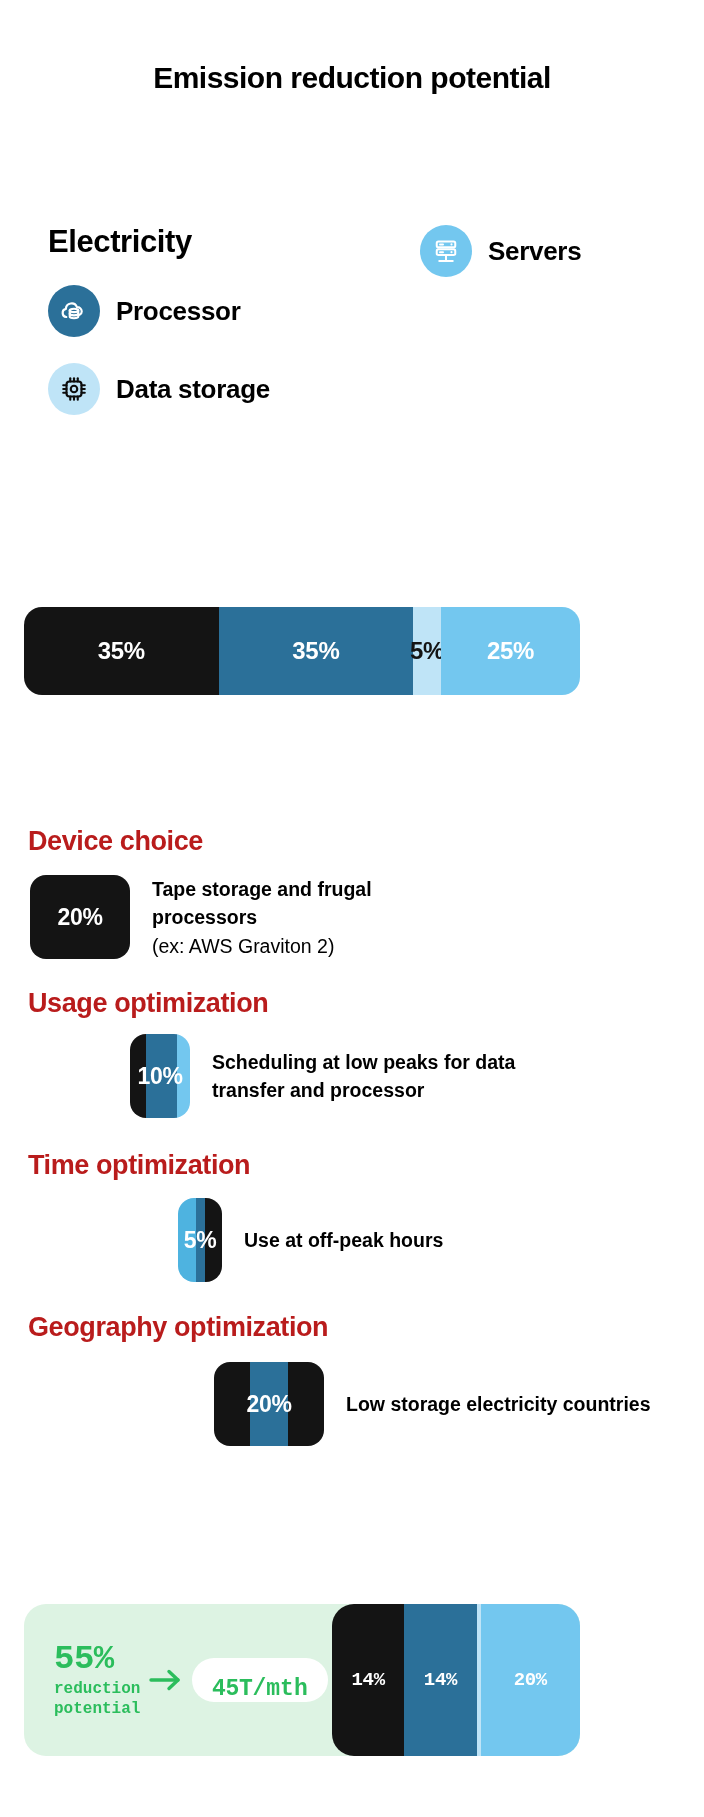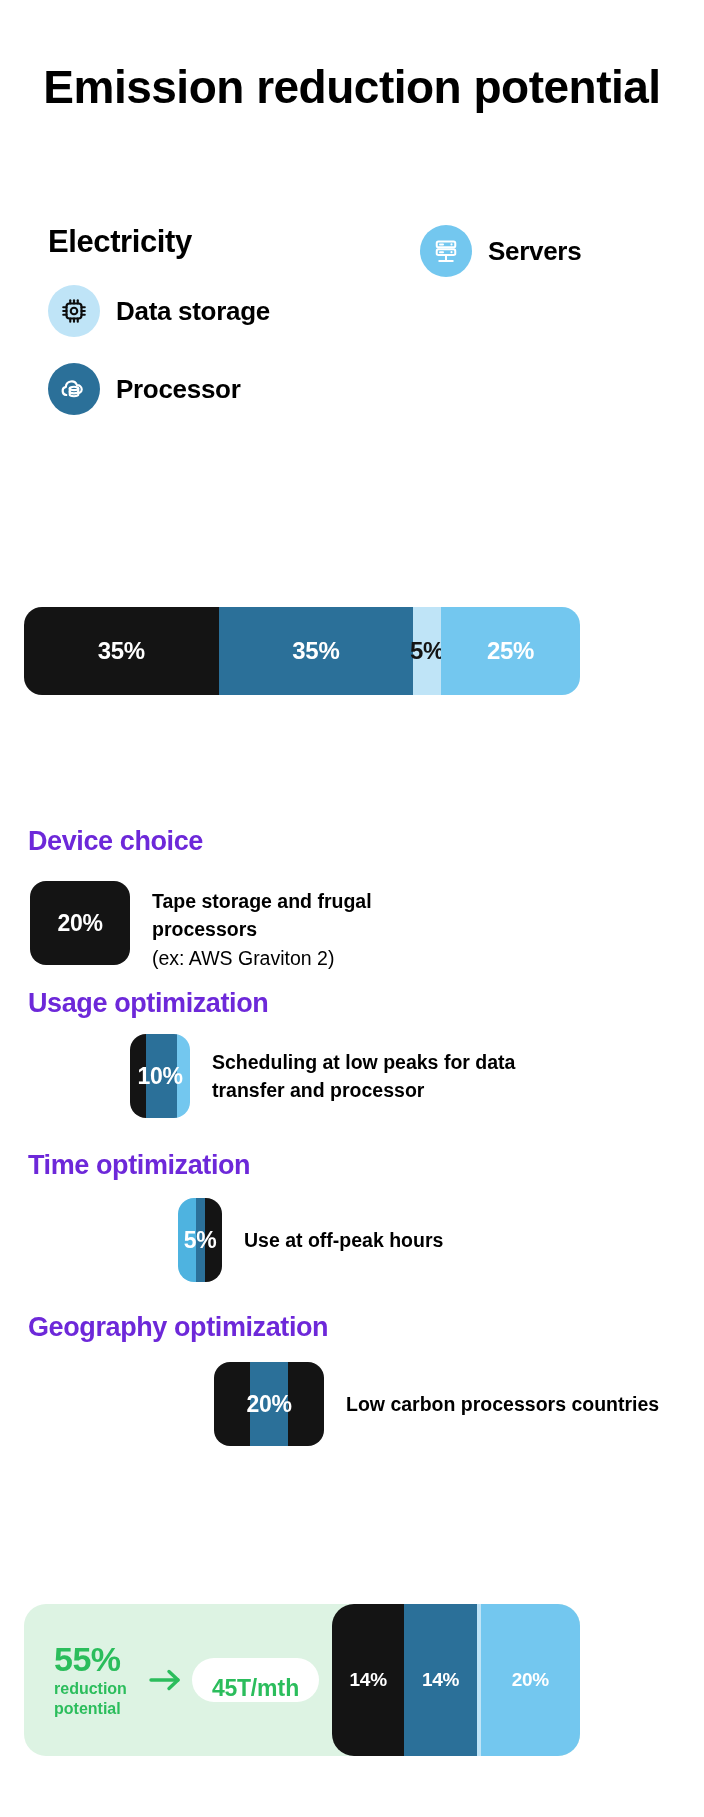--- a/index.html
+++ b/index.html
@@ -18,21 +18,21 @@
     overflow: hidden;
   }
 
   
   .title {
     position: absolute;
     top: 60px;
     left: 0;
     width: 704px;
     text-align: center;
-    font-size: 46px;
+    font-size: 30px;
     font-weight: bold;
     line-height: 1.18;
     letter-spacing: -0.5px;
     color: #000000;
   }
 
   
   .legend {
     position: absolute;
     top: 224px;
@@ -125,21 +125,21 @@
     height: 100%;
   }
 
   
   .section-title {
     position: absolute;
     left: 28px;
     font-size: 27px;
     font-weight: bold;
     letter-spacing: -0.4px;
-    color: #6d28d9;
+    color: #b91c1c;
   }
   .section-row {
     position: absolute;
     display: flex;
     align-items: center;
   }
   .chip {
     display: flex;
     position: relative;
     border-radius: 16px;
@@ -171,20 +171,21 @@
   .summary {
     position: absolute;
     top: 1604px;
     left: 24px;
     width: 556px;
     height: 152px;
     background: #ddf3e3;
     border-radius: 22px;
     display: flex;
     align-items: center;
+    font-family: Liberation Mono, monospace;
   }
   .summary-left {
     width: 120px;
     padding-left: 30px;
     color: #2bbd5c;
   }
   .summary-pct {
     font-size: 34px;
     font-weight: bold;
     line-height: 1.0;
@@ -249,20 +250,32 @@
 
 <div class="page">
 
   <div class="title">Emission reduction potential</div>
 
   <div class="legend">
 
     <div class="legend-col left">
       <div class="legend-head">Electricity</div>
 
+
+      <div class="legend-row">
+        <div class="legend-badge steel">
+          <svg width="32" height="32" viewBox="0 0 24 24" fill="none" stroke="#ffffff" stroke-width="1.6" stroke-linecap="round" stroke-linejoin="round">
+            <path d="M6.2 16.5a3.1 3.1 0 0 1-.3-6.1 4.3 4.3 0 0 1 8.3-1.3 3.3 3.3 0 0 1 3.6 3.2 2.9 2.9 0 0 1-1.6 2.6"></path>
+            <ellipse cx="12" cy="11.6" rx="3.2" ry="1.25"></ellipse>
+            <path d="M8.8 11.6v4.6c0 .7 1.43 1.25 3.2 1.25s3.2-.55 3.2-1.25v-4.6"></path>
+            <path d="M8.8 14c0 .7 1.43 1.25 3.2 1.25s3.2-.55 3.2-1.25"></path>
+          </svg>
+        </div>
+        <div class="legend-label">Processor</div>
+      </div>
 
       <div class="legend-row">
         <div class="legend-badge pale">
           <svg width="30" height="30" viewBox="0 0 24 24" fill="none" stroke="#0d0d0d" stroke-width="1.7" stroke-linecap="round">
             <rect x="6" y="6" width="12" height="12" rx="2.4"></rect>
             <circle cx="12" cy="12" r="2.6"></circle>
             <line x1="9" y1="3.4" x2="9" y2="6"></line>
             <line x1="12" y1="3.4" x2="12" y2="6"></line>
             <line x1="15" y1="3.4" x2="15" y2="6"></line>
             <line x1="9" y1="18" x2="9" y2="20.6"></line>
@@ -271,32 +284,20 @@
             <line x1="3.4" y1="9" x2="6" y2="9"></line>
             <line x1="3.4" y1="12" x2="6" y2="12"></line>
             <line x1="3.4" y1="15" x2="6" y2="15"></line>
             <line x1="18" y1="9" x2="20.6" y2="9"></line>
             <line x1="18" y1="12" x2="20.6" y2="12"></line>
             <line x1="18" y1="15" x2="20.6" y2="15"></line>
           </svg>
         </div>
         <div class="legend-label">Data storage</div>
       </div>
-
-      <div class="legend-row">
-        <div class="legend-badge steel">
-          <svg width="32" height="32" viewBox="0 0 24 24" fill="none" stroke="#ffffff" stroke-width="1.6" stroke-linecap="round" stroke-linejoin="round">
-            <path d="M6.2 16.5a3.1 3.1 0 0 1-.3-6.1 4.3 4.3 0 0 1 8.3-1.3 3.3 3.3 0 0 1 3.6 3.2 2.9 2.9 0 0 1-1.6 2.6"></path>
-            <ellipse cx="12" cy="11.6" rx="3.2" ry="1.25"></ellipse>
-            <path d="M8.8 11.6v4.6c0 .7 1.43 1.25 3.2 1.25s3.2-.55 3.2-1.25v-4.6"></path>
-            <path d="M8.8 14c0 .7 1.43 1.25 3.2 1.25s3.2-.55 3.2-1.25"></path>
-          </svg>
-        </div>
-        <div class="legend-label">Processor</div>
-      </div>
     </div>
 
     <div class="legend-col right">
 
       <div class="legend-row">
         <div class="legend-badge sky">
           <svg width="30" height="30" viewBox="0 0 24 24" fill="none" stroke="#ffffff" stroke-width="1.6" stroke-linecap="round">
             <rect x="4.6" y="4.4" width="14.8" height="4.6" rx="1.3"></rect>
             <rect x="4.6" y="10.6" width="14.8" height="4.6" rx="1.3"></rect>
             <line x1="7.2" y1="6.7" x2="9.6" y2="6.7"></line>
@@ -326,21 +327,21 @@
       <div class="stacked-seg" style="width: 25%; background: rgb(115, 199, 239); color: rgb(255, 255, 255);">25%</div>
     </div>
 
   <div id="sections-root">
       <div class="section-title" style="top: 826px;">Device choice</div>
       <div class="section-row" style="top: 875px; left: 30px;">
         <div class="chip" style="width: 100px; height: 84px;">
           <div class="chip-stripe" style="width: 100%; background: rgb(20, 20, 20);"></div>
           <div class="chip-label">20%</div>
         </div>
-        <div class="chip-desc" style="max-width: 330px; margin-top: 12px;">
+        <div class="chip-desc" style="max-width: 330px;">
           <div class="strong">Tape storage and frugal processors</div>
           <div class="light">(ex: AWS Graviton 2)</div>
         </div>
       </div>
       <div class="section-title" style="top: 988px;">Usage optimization</div>
       <div class="section-row" style="top: 1034px; left: 130px;">
         <div class="chip" style="width: 60px; height: 84px;">
           <div class="chip-stripe" style="width: 26%; background: rgb(20, 20, 20);"></div>
           <div class="chip-stripe" style="width: 52%; background: rgb(43, 112, 153);"></div>
           <div class="chip-stripe" style="width: 22%; background: rgb(115, 199, 239);"></div>
@@ -364,21 +365,21 @@
       </div>
       <div class="section-title" style="top: 1312px;">Geography optimization</div>
       <div class="section-row" style="top: 1362px; left: 214px;">
         <div class="chip" style="width: 110px; height: 84px;">
           <div class="chip-stripe" style="width: 33%; background: rgb(20, 20, 20);"></div>
           <div class="chip-stripe" style="width: 34%; background: rgb(43, 112, 153);"></div>
           <div class="chip-stripe" style="width: 33%; background: rgb(20, 20, 20);"></div>
           <div class="chip-label">20%</div>
         </div>
         <div class="chip-desc" style="max-width: 330px;">
-          <div class="strong">Low carbon processors countries</div>
+          <div class="strong">Low storage electricity countries</div>
         </div>
       </div>
     </div>
 
   <div class="summary">
     <div class="summary-left">
       <div class="summary-pct">55%</div>
       <div class="summary-sub">
         <div>reduction</div>
         <div>potential</div>

